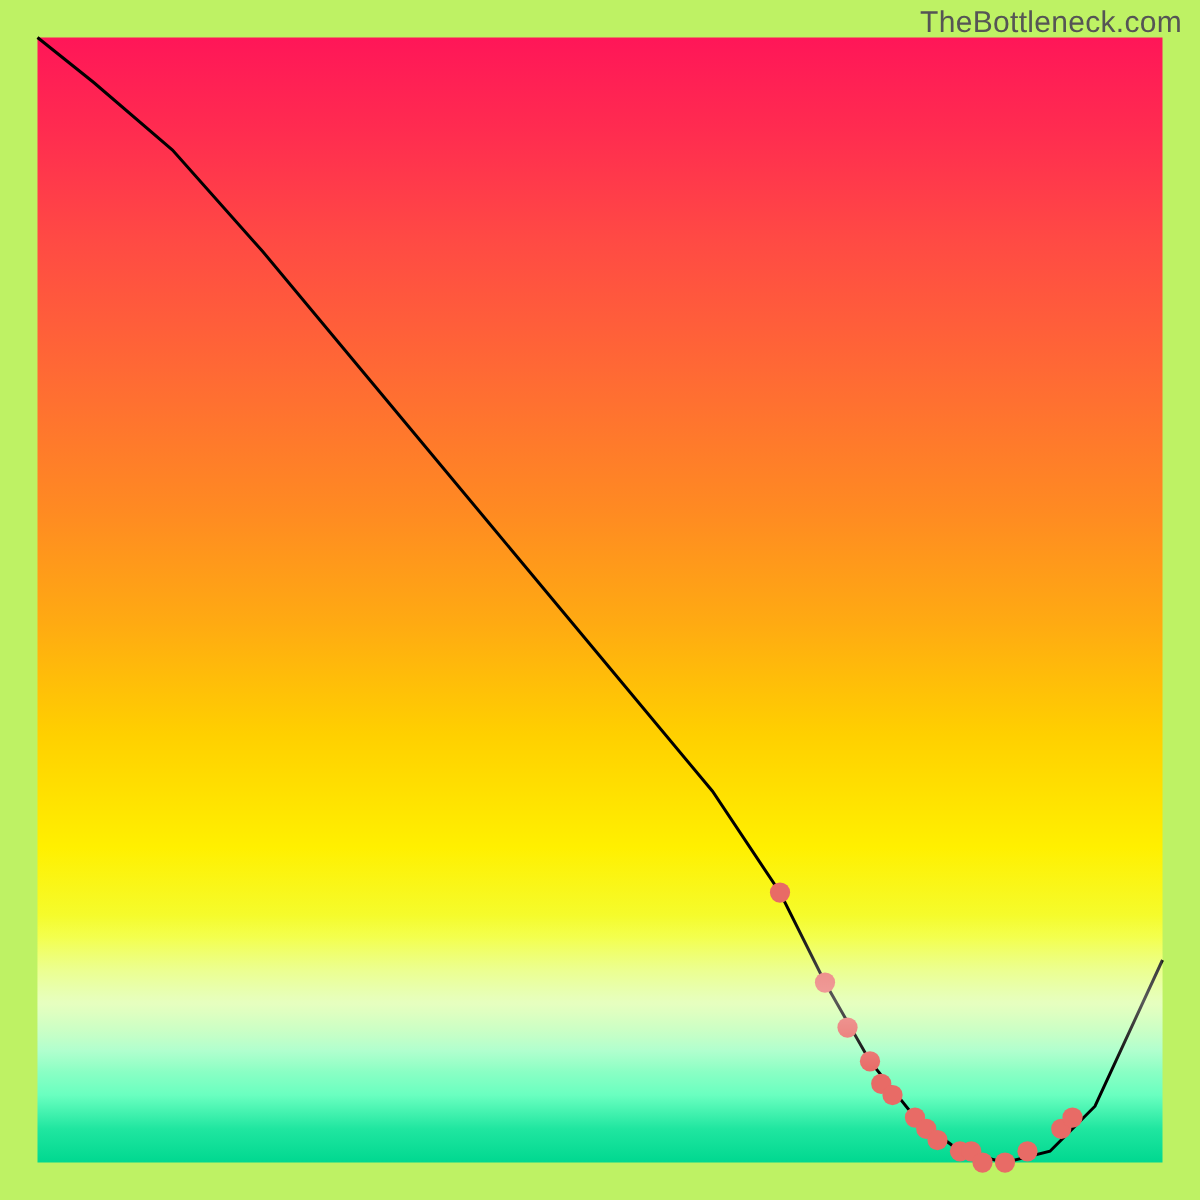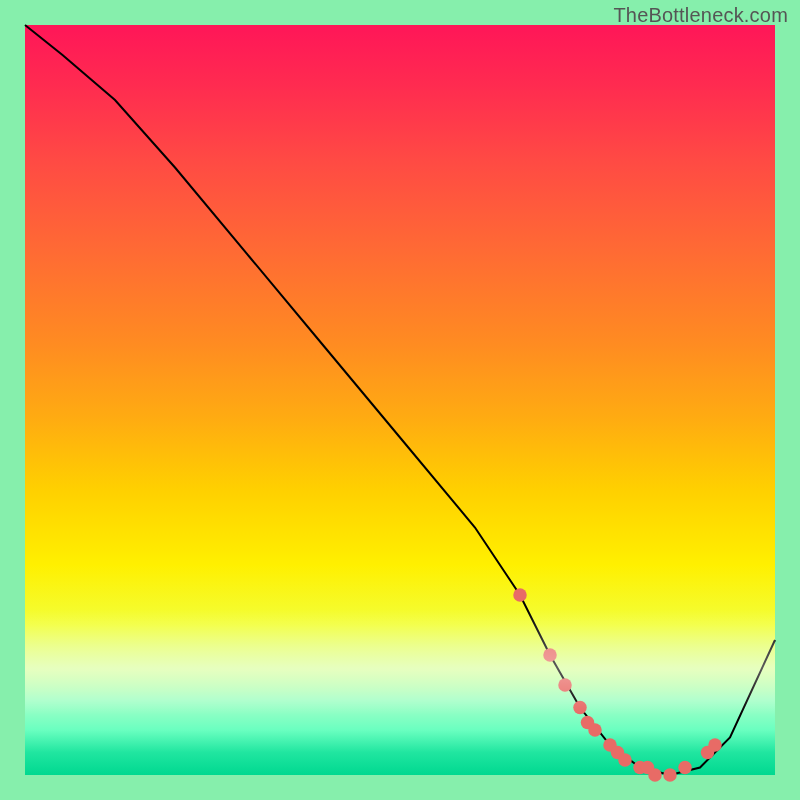--- a/index.html
+++ b/index.html
@@ -8,21 +8,21 @@
     width: 800px;
     height: 800px;
     background: #000;
     overflow: hidden;
     font-family: Arial, Helvetica, sans-serif;
   }
   .stage {
     position: relative;
     width: 800px;
     height: 800px;
-    background: #86efac;
+    background: #bef264;
   }
   .plot {
     position: absolute;
     left: 25px;
     top: 25px;
     width: 750px;
     height: 750px;
     
     background: linear-gradient(
       to bottom,

